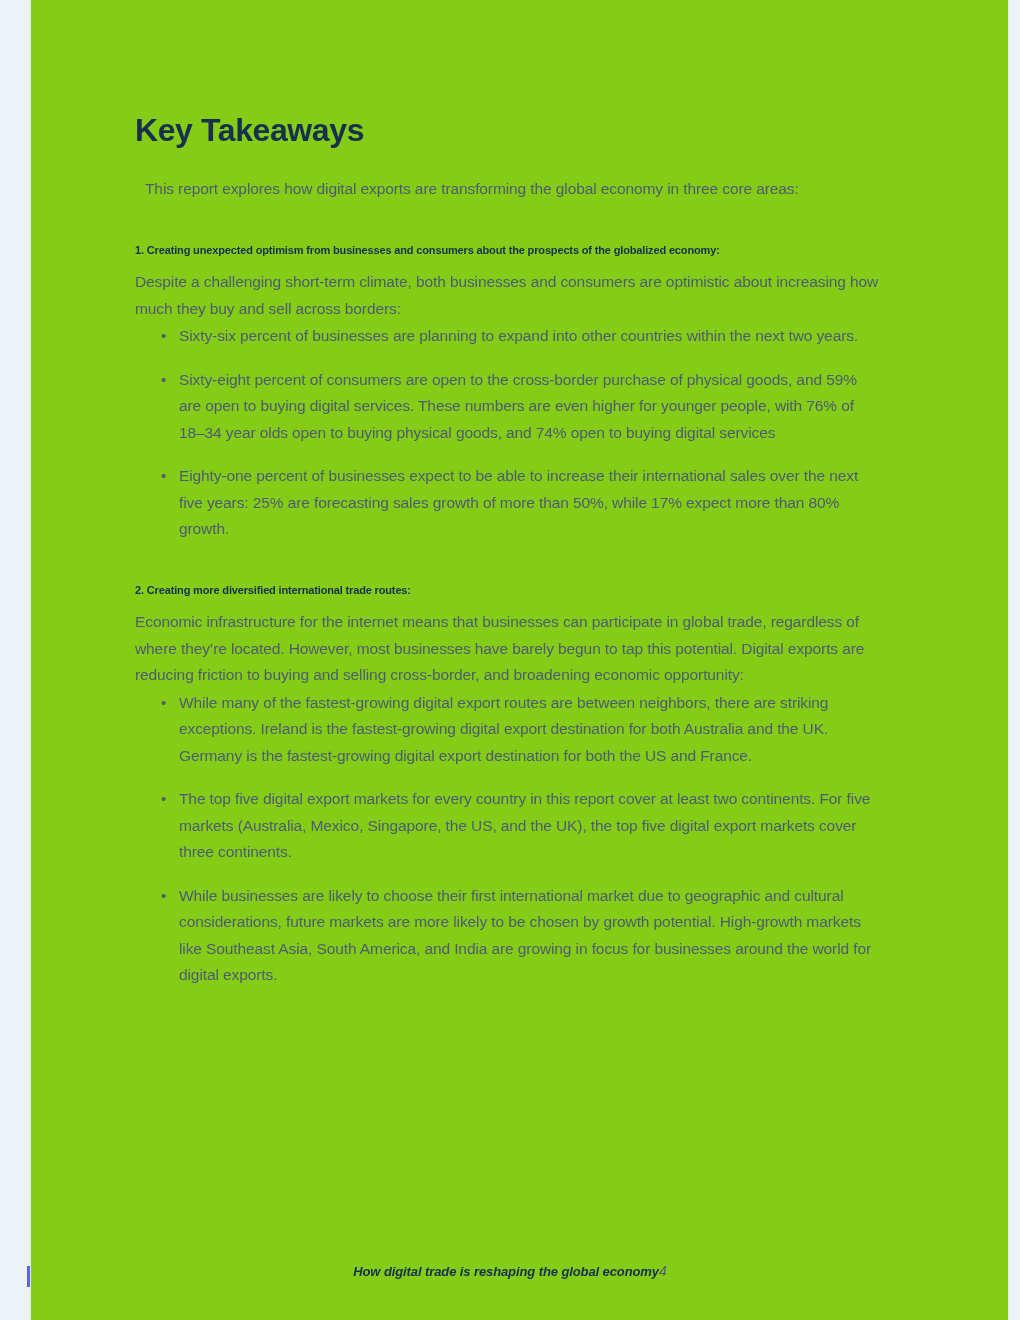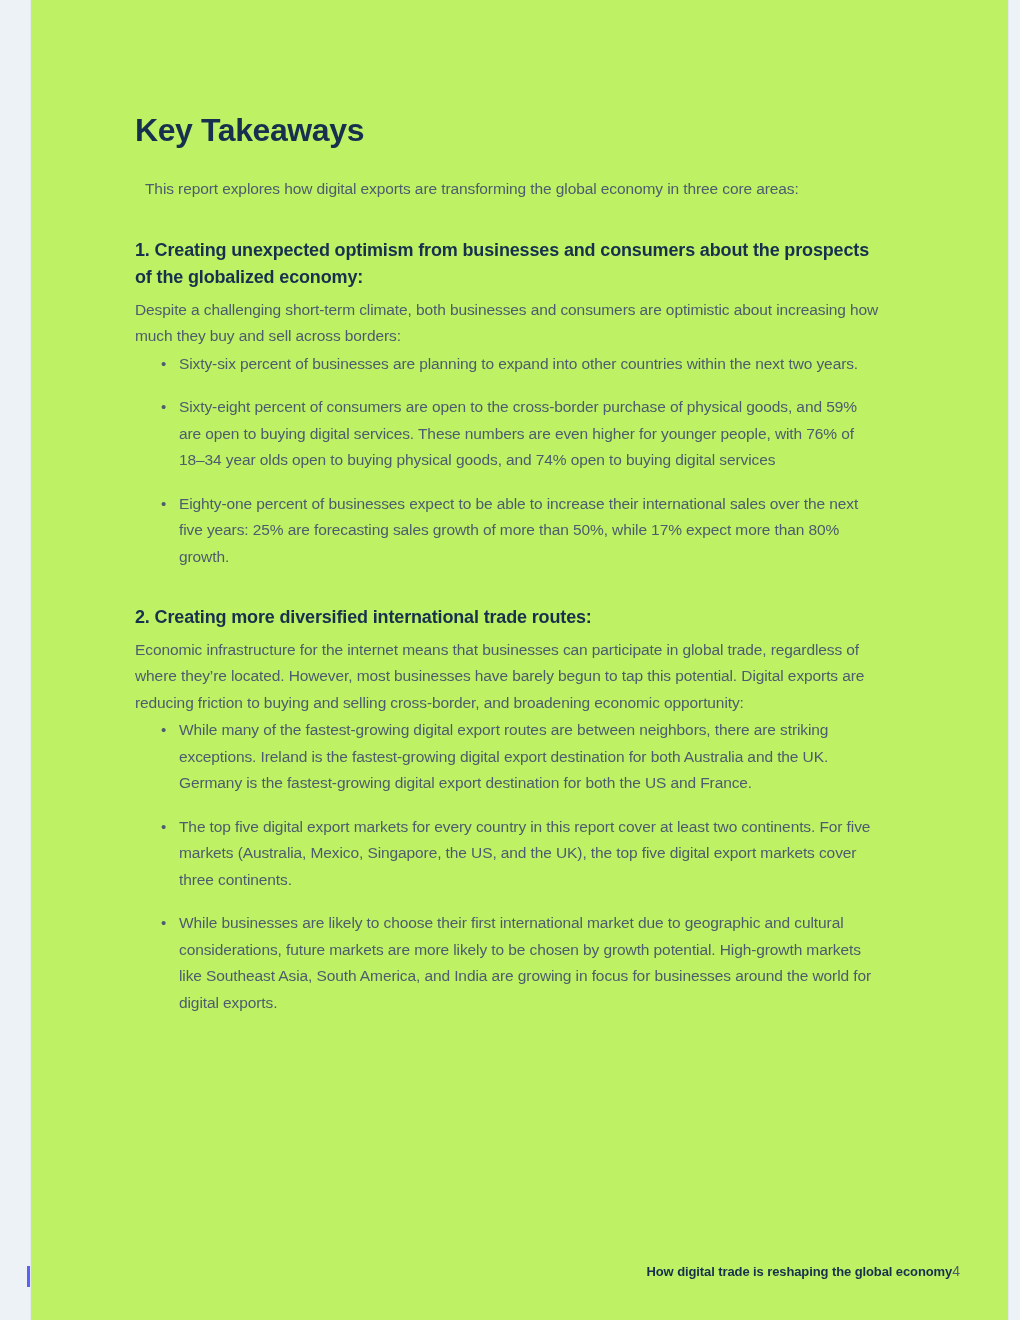--- a/index.html
+++ b/index.html
@@ -15,21 +15,21 @@
     position: relative;
     width: 1020px;
     height: 1320px;
   }
   .page {
     position: absolute;
     left: 30px;
     top: 0;
     width: 979px;
     height: 1320px;
-    background: #bef264;
+    background: #84cc16;
     border-left: 1px solid #e2e8ee;
     border-right: 1px solid #e2e8ee;
     box-sizing: border-box;
   }
   .content {
     position: absolute;
     left: 104px;
     top: 110px;
     width: 748px;
     color: #4d5c6e;
@@ -43,21 +43,21 @@
     line-height: 40px;
   }
   .intro {
     margin: 26px 0 0 10px;
     font-size: 15.5px;
     line-height: 26.5px;
     letter-spacing: -0.1px;
   }
   .section-heading {
     margin: 34px 0 0 0;
-    font-size: 18px;
+    font-size: 11px;
     font-weight: 700;
     line-height: 27.5px;
     letter-spacing: -0.15px;
     color: #16304e;
     max-width: 748px;
   }
   .section-lead {
     margin: 5px 0 0 0;
     font-size: 15.5px;
     line-height: 26.5px;
@@ -87,22 +87,23 @@
     color: #4d5c6e;
   }
   .section-block { margin-top: 28px; }
   .footer {
     position: absolute;
     left: 29px;
     right: 48px;
     top: 1260px;
     height: 22px;
     display: flex;
-    justify-content: flex-end;
+    justify-content: center;
     align-items: center;
+    font-style: italic;
   }
   .footer-title {
     font-size: 13px;
     font-weight: 700;
     letter-spacing: -0.1px;
     color: #16304e;
   }
   .footer-page-number {
     font-size: 14px;
     font-weight: 400;

